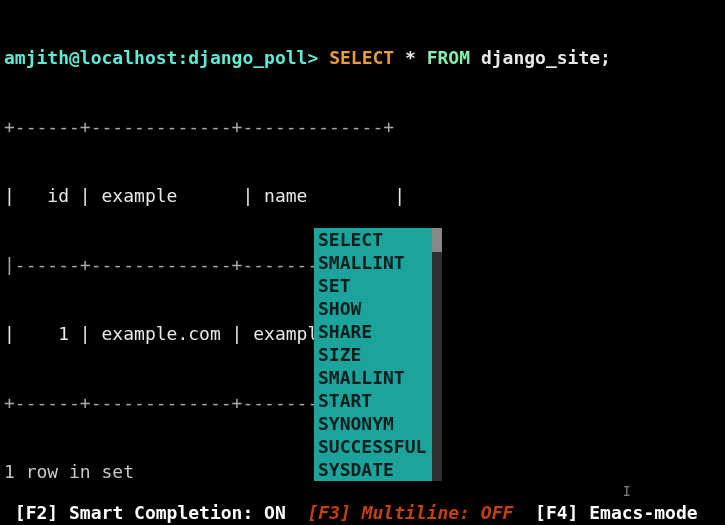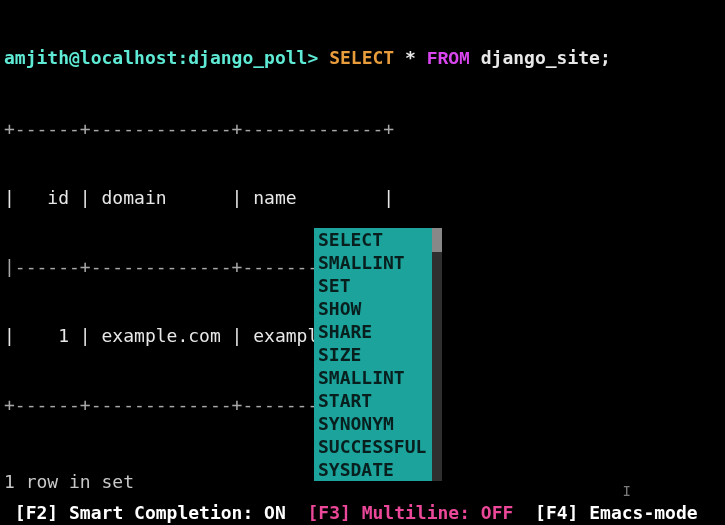--- a/index.html
+++ b/index.html
@@ -13,26 +13,26 @@
     line-height: 23px;
     overflow: hidden;
     position: relative;
   }
   .terminal {
     padding: 0 4px;
     white-space: pre;
   }
   .prompt { color: #5eead4; font-weight: bold; }
   .kw-select { color: #e89c3c; font-weight: bold; }
-  .kw-from { color: #d946ef; font-weight: bold; font-family: Liberation Mono, monospace; }
+  .kw-from { color: #86efac; font-weight: bold; }
   .sql-rest { color: #e8e8e8; font-weight: bold; }
   .border-row { color: #a8a8a8; }
   .header-row { color: #e8e8e8; }
   .data-row { color: #e8e8e8; }
-  .muted { color: #c8c8c8; margin-top: 8px; }
+  .muted { color: #c8c8c8; }
   .autocomplete {
     position: absolute;
     left: 314px;
     top: 228px;
     background: #1ba39c;
     width: 128px;
     display: flex;
   }
   .autocomplete .list {
     flex: 1;
@@ -67,38 +67,38 @@
     background: #000;
     display: flex;
     align-items: center;
     padding: 0 4px;
     gap: 0;
     font-size: 18px;
     line-height: 24px;
     white-space: pre;
   }
   .status-on { color: #ffffff; font-weight: bold; }
-  .status-off { color: #ec4899; font-weight: bold; }
+  .status-off { color: #c2410c; font-weight: bold; font-style: italic; }
   .status-mode { color: #ffffff; font-weight: bold; text-align: center; }
   .text-cursor {
     position: absolute;
     right: 94px;
     bottom: 22px;
     color: #7a7a7a;
     font-size: 14px;
     pointer-events: none;
   }
 </style>
 </head>
 <body>
 
 <div class="terminal">
   <div><span class="prompt">amjith@localhost:django_poll&gt;</span> <span class="kw-select">SELECT</span> <span class="sql-rest">*</span> <span class="kw-from">FROM</span> <span class="sql-rest">django_site;</span></div>
   <div class="border-row">+------+-------------+-------------+</div>
-  <div class="header-row">|   id | domain      | name        |</div>
+  <div class="header-row">|   id | example      | name        |</div>
   <div class="border-row">|------+-------------+-------------|</div>
   <div class="data-row">|    1 | example.com | example.com |</div>
   <div class="border-row">+------+-------------+-------------+</div>
   <div class="muted">1 row in set</div>
   
   
   
 </div>
 
 <div class="autocomplete">

